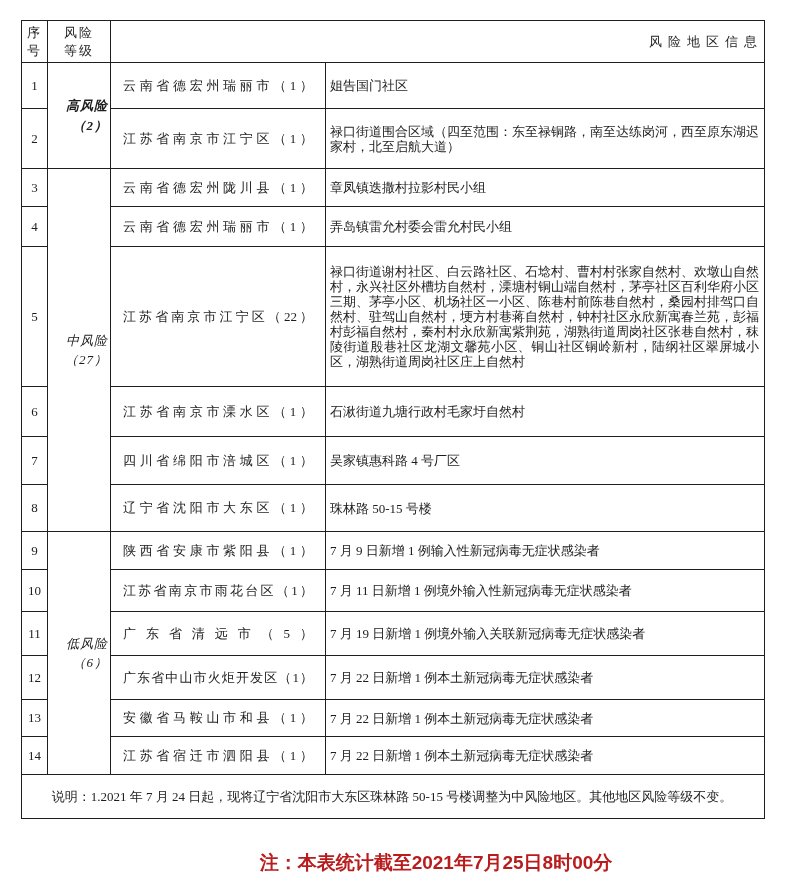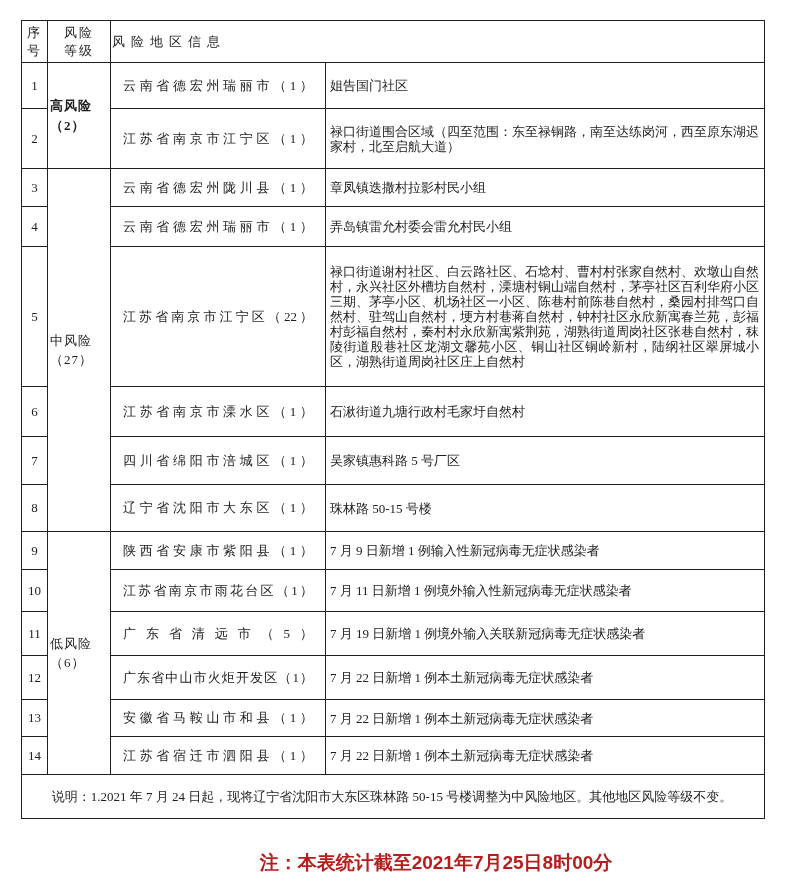--- a/index.html
+++ b/index.html
@@ -31,33 +31,34 @@
     font-weight: normal;
     overflow: hidden;
   }
   th.h-no, th.h-level {
     white-space: pre-line;
     text-align: center;
     letter-spacing: 2px;
     line-height: 1.35;
   }
   th.h-info {
-    text-align: left;
+    text-align: right;
     letter-spacing: 6px;
   }
   td.c-no {
     text-align: center;
     padding: 0 2px;
   }
   td.c-level {
     white-space: pre-line;
-    text-align: left;
+    text-align: right;
     line-height: 1.5;
     letter-spacing: 1px;
     padding: 0 2px;
+    font-style: italic;
   }
   td.c-level.bold { font-weight: bold; }
   td.c-region {
     text-align: justify;
     text-align-last: justify;
     -moz-text-align-last: justify;
     padding: 8px 12px;
   }
   td.c-info {
     text-align: justify;
@@ -133,21 +134,21 @@
       <td class="c-info">禄口街道谢村社区、白云路社区、石埝村、曹村村张家自然村、欢墩山自然村，永兴社区外槽坊自然村，溧塘村铜山端自然村，茅亭社区百利华府小区三期、茅亭小区、机场社区一小区、陈巷村前陈巷自然村，桑园村排驾口自然村、驻驾山自然村，埂方村巷蒋自然村，钟村社区永欣新寓春兰苑，彭福村彭福自然村，秦村村永欣新寓紫荆苑，湖熟街道周岗社区张巷自然村，秣陵街道殷巷社区龙湖文馨苑小区、铜山社区铜岭新村，陆纲社区翠屏城小区，湖熟街道周岗社区庄上自然村</td>
     </tr>
     <tr style="height:50px">
       <td class="c-no">6</td>
       <td class="c-region">江苏省南京市溧水区（1）</td>
       <td class="c-info">石湫街道九塘行政村毛家圩自然村</td>
     </tr>
     <tr style="height:48px">
       <td class="c-no">7</td>
       <td class="c-region">四川省绵阳市涪城区（1）</td>
-      <td class="c-info">吴家镇惠科路 5 号厂区</td>
+      <td class="c-info">吴家镇惠科路 4 号厂区</td>
     </tr>
     <tr style="height:47px">
       <td class="c-no">8</td>
       <td class="c-region">辽宁省沈阳市大东区（1）</td>
       <td class="c-info">珠林路 50-15 号楼</td>
     </tr>
 
     <tr style="height:38px">
       <td class="c-no">9</td>
       <td class="c-level" rowspan="6">低风险

